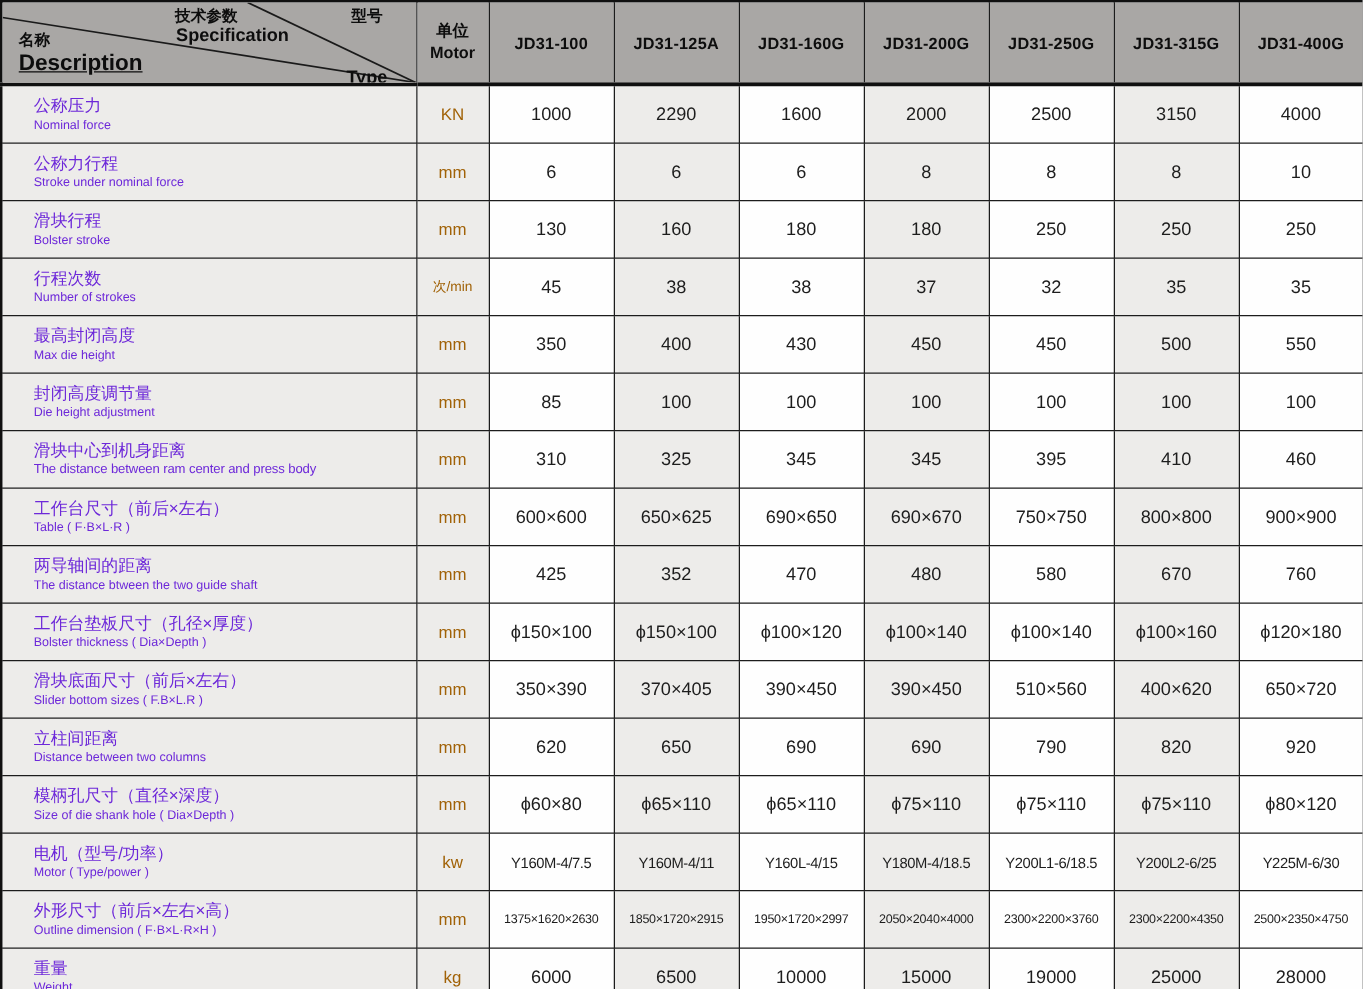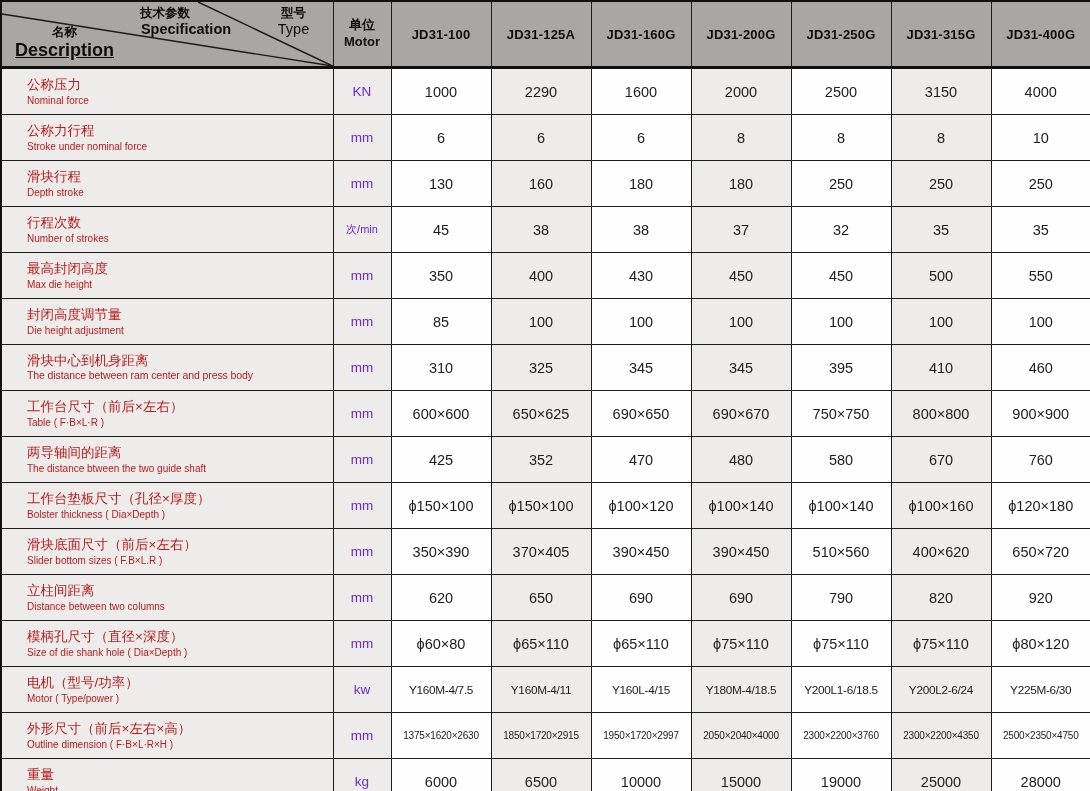--- a/index.html
+++ b/index.html
@@ -29,37 +29,37 @@
   }
   thead th.model{font-size:13px;font-weight:bold;letter-spacing:0.2px;}
   th.corner{position:relative;}
   th.corner svg.diag{position:absolute;left:0;top:0;width:100%;height:100%;display:block;}
   th.corner svg.diag line{stroke:#1a1a1a;stroke-width:1.4;vector-effect:non-scaling-stroke;}
   .c-spec{position:absolute;top:4px;left:108px;width:152px;line-height:1.2;}
   .c-spec .zh{font-size:12.5px;font-weight:bold;text-align:left;padding-left:30px;}
   .c-spec .en{font-size:14.5px;font-weight:bold;text-align:center;}
   .c-type{position:absolute;top:4px;right:8px;width:62px;text-align:center;line-height:1.2;}
   .c-type .zh{font-size:12.5px;font-weight:bold;}
-  .c-type .en{font-size:14.5px;font-weight:normal;}
+  .c-type .en{font-size:14.5px;font-weight:bold;margin-top:33px;}
   .c-name{position:absolute;left:13px;bottom:4px;text-align:left;line-height:1.2;}
-  .c-name .zh{font-size:12.5px;font-weight:bold;text-align:center;}
+  .c-name .zh{font-size:12.5px;font-weight:bold;}
   .c-name .en{font-size:18px;font-weight:bold;text-decoration:underline;}
   th.unit-h{font-size:13px;font-weight:bold;line-height:1.3;margin-left:48px;}
   tbody td{height:45px;}
   td.label{
     background:var(--label-bg);
     text-align:left;padding-left:25px;padding-right:4px;
-    color:#b91c1c;line-height:1.3;
+    color:#6d28d9;line-height:1.3;
   }
   td.label .zh{font-size:13.5px;}
   td.label .en{font-size:10px;}
   tr.small-en td.label .en{font-size:10.5px;letter-spacing:-0.1px;}
   td.unit{
     background:var(--label-bg);
-    text-align:center;font-size:13.5px;color:#6d28d9;
+    text-align:center;font-size:13.5px;color:#a16207;
   }
   td.unit.sm{font-size:11px;}
   td.val{
     text-align:center;font-size:14.5px;color:var(--text);
     background:var(--cell-bg);
   }
   td.val.alt{background:var(--alt-bg);}
   tr.mid-vals td.val{font-size:11.8px;letter-spacing:-0.3px;}
   tr.small-vals td.val{font-size:10px;letter-spacing:-0.2px;}
 </style>
@@ -137,21 +137,21 @@
         <td class="val alt">6</td>
         <td class="val">6</td>
         <td class="val alt">8</td>
         <td class="val">8</td>
         <td class="val alt">8</td>
         <td class="val">10</td>
       </tr>
       <tr>
         <td class="label">
           <div class="zh">滑块行程</div>
-          <div class="en">Depth stroke</div>
+          <div class="en">Bolster stroke</div>
         </td>
         <td class="unit">mm</td>
         <td class="val">130</td>
         <td class="val alt">160</td>
         <td class="val">180</td>
         <td class="val alt">180</td>
         <td class="val">250</td>
         <td class="val alt">250</td>
         <td class="val">250</td>
       </tr>
@@ -299,21 +299,21 @@
         <td class="label">
           <div class="zh">电机（型号/功率）</div>
           <div class="en">Motor ( Type/power )</div>
         </td>
         <td class="unit">kw</td>
         <td class="val">Y160M-4/7.5</td>
         <td class="val alt">Y160M-4/11</td>
         <td class="val">Y160L-4/15</td>
         <td class="val alt">Y180M-4/18.5</td>
         <td class="val">Y200L1-6/18.5</td>
-        <td class="val alt">Y200L2-6/24</td>
+        <td class="val alt">Y200L2-6/25</td>
         <td class="val">Y225M-6/30</td>
       </tr>
       <tr class="small-vals">
         <td class="label">
           <div class="zh">外形尺寸（前后×左右×高）</div>
           <div class="en">Outline dimension ( F·B×L·R×H )</div>
         </td>
         <td class="unit">mm</td>
         <td class="val">1375×1620×2630</td>
         <td class="val alt">1850×1720×2915</td>

